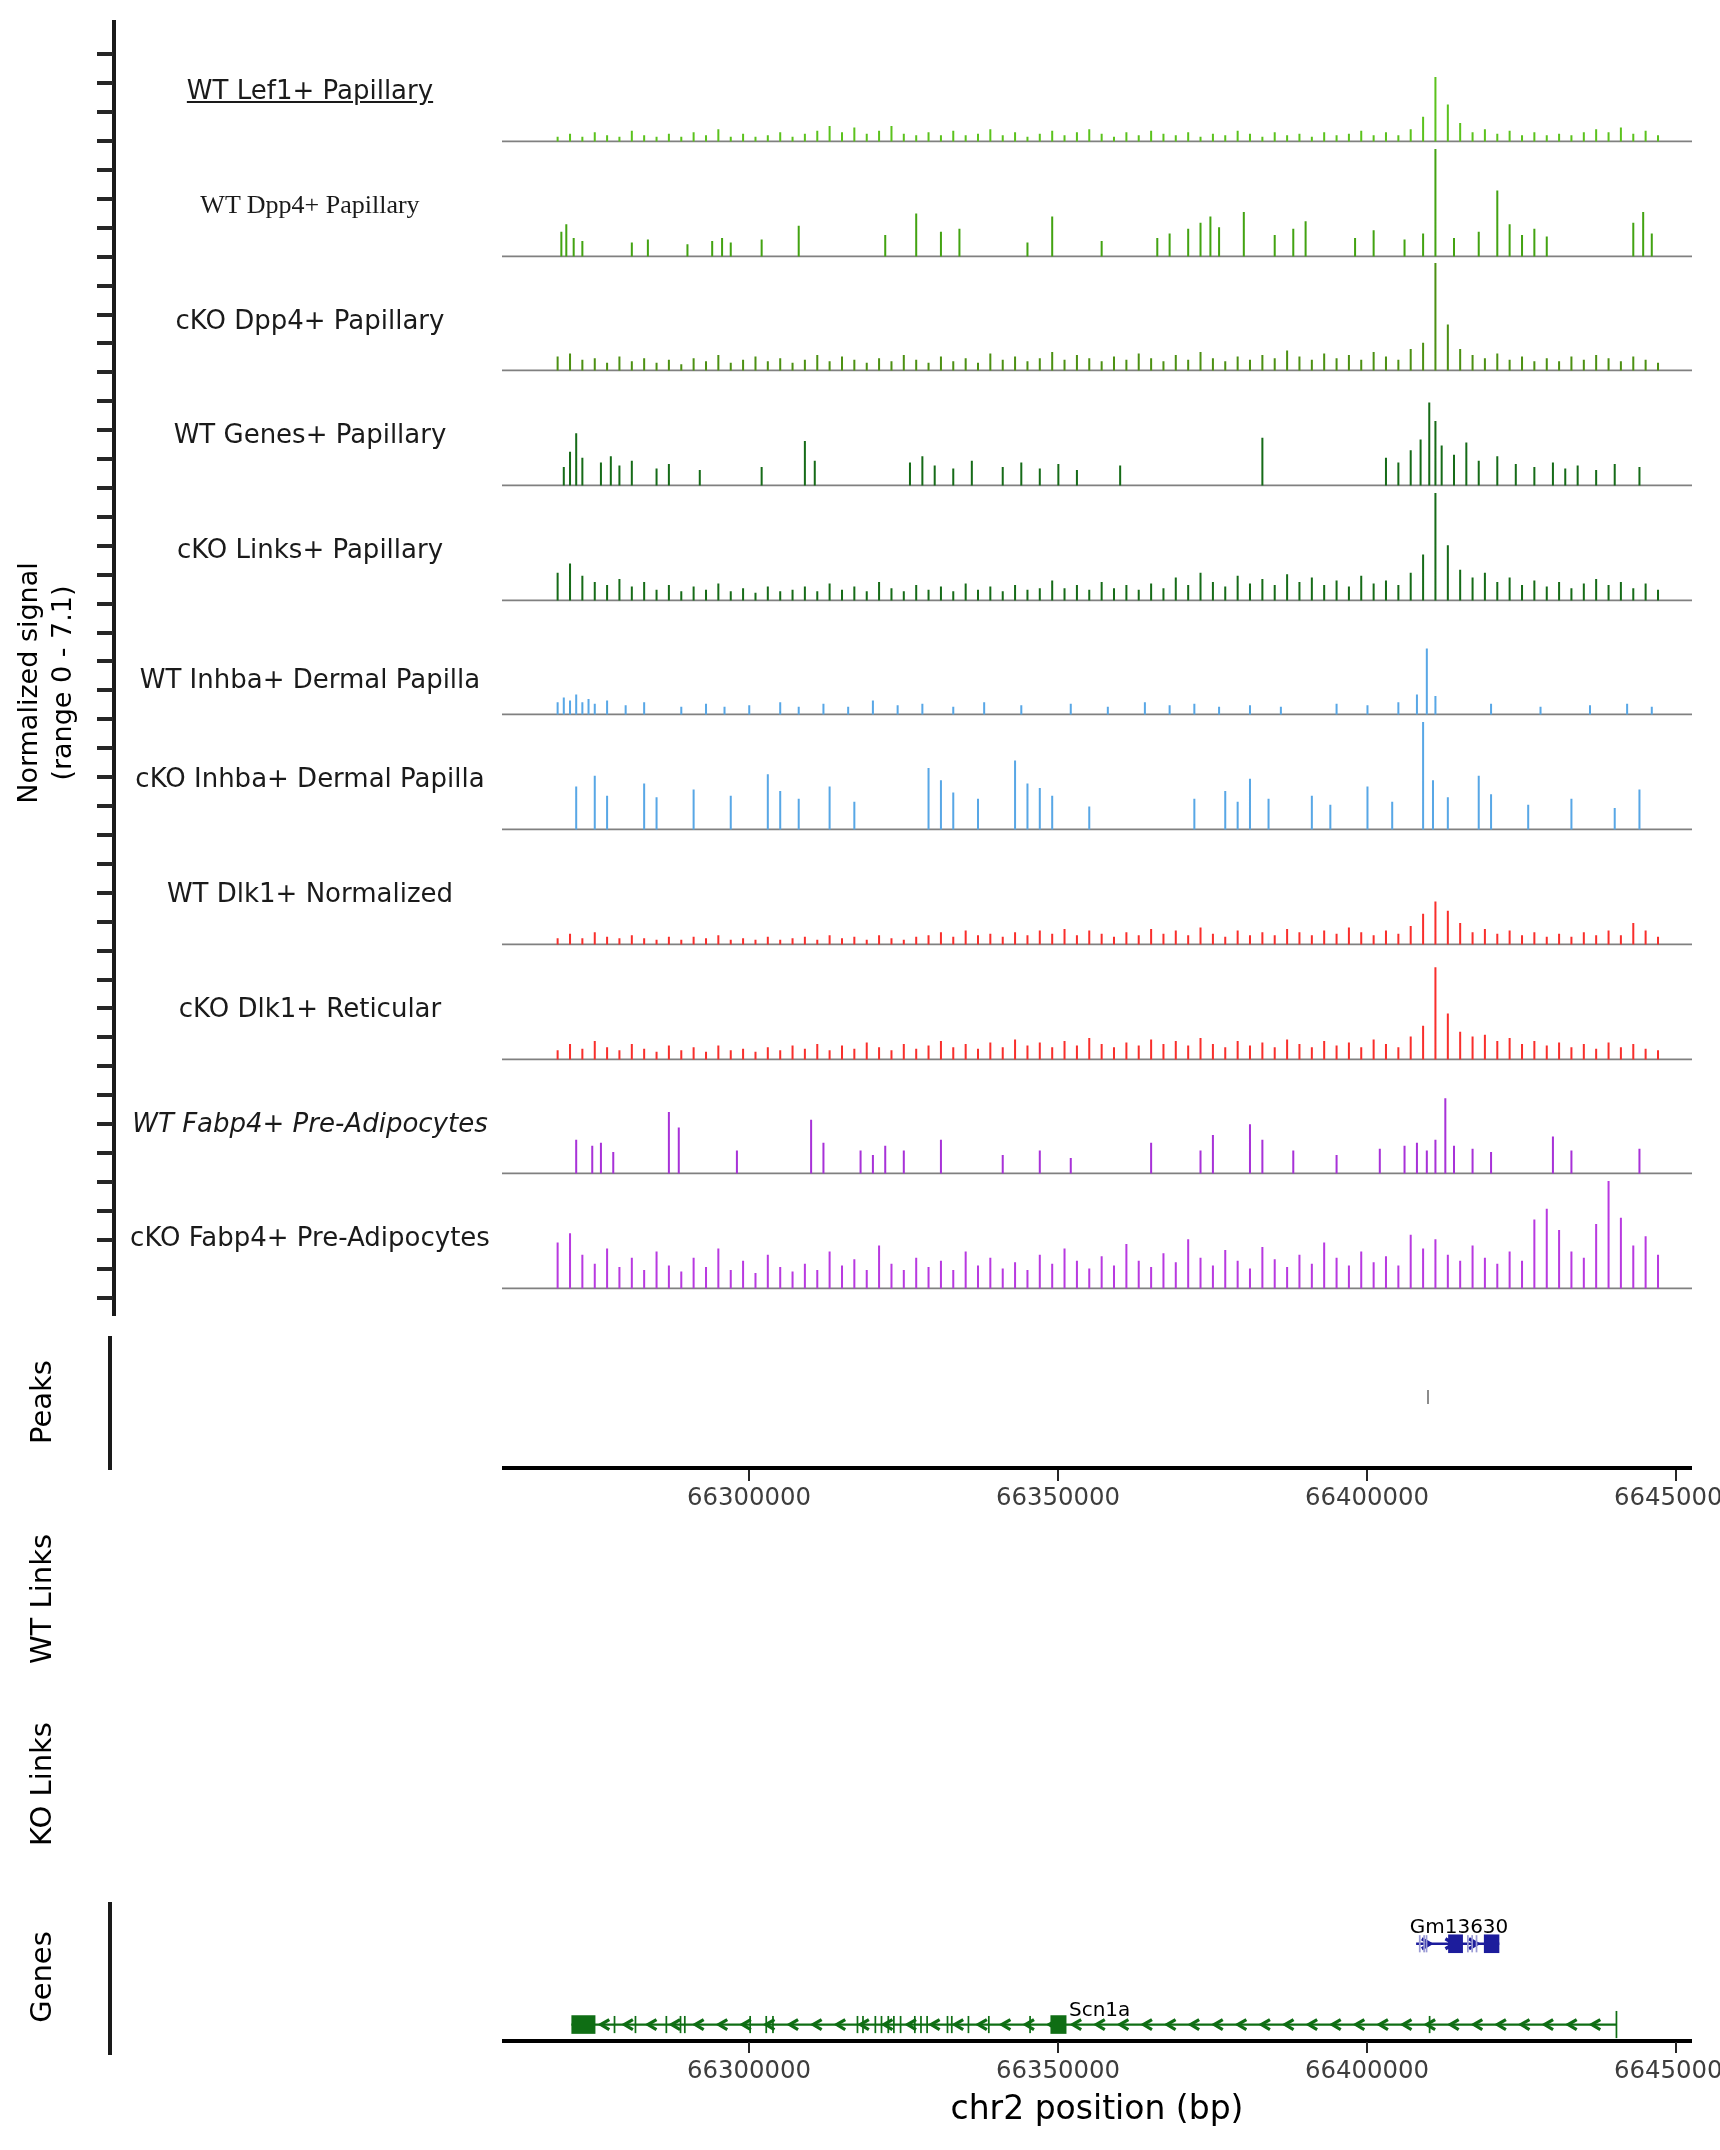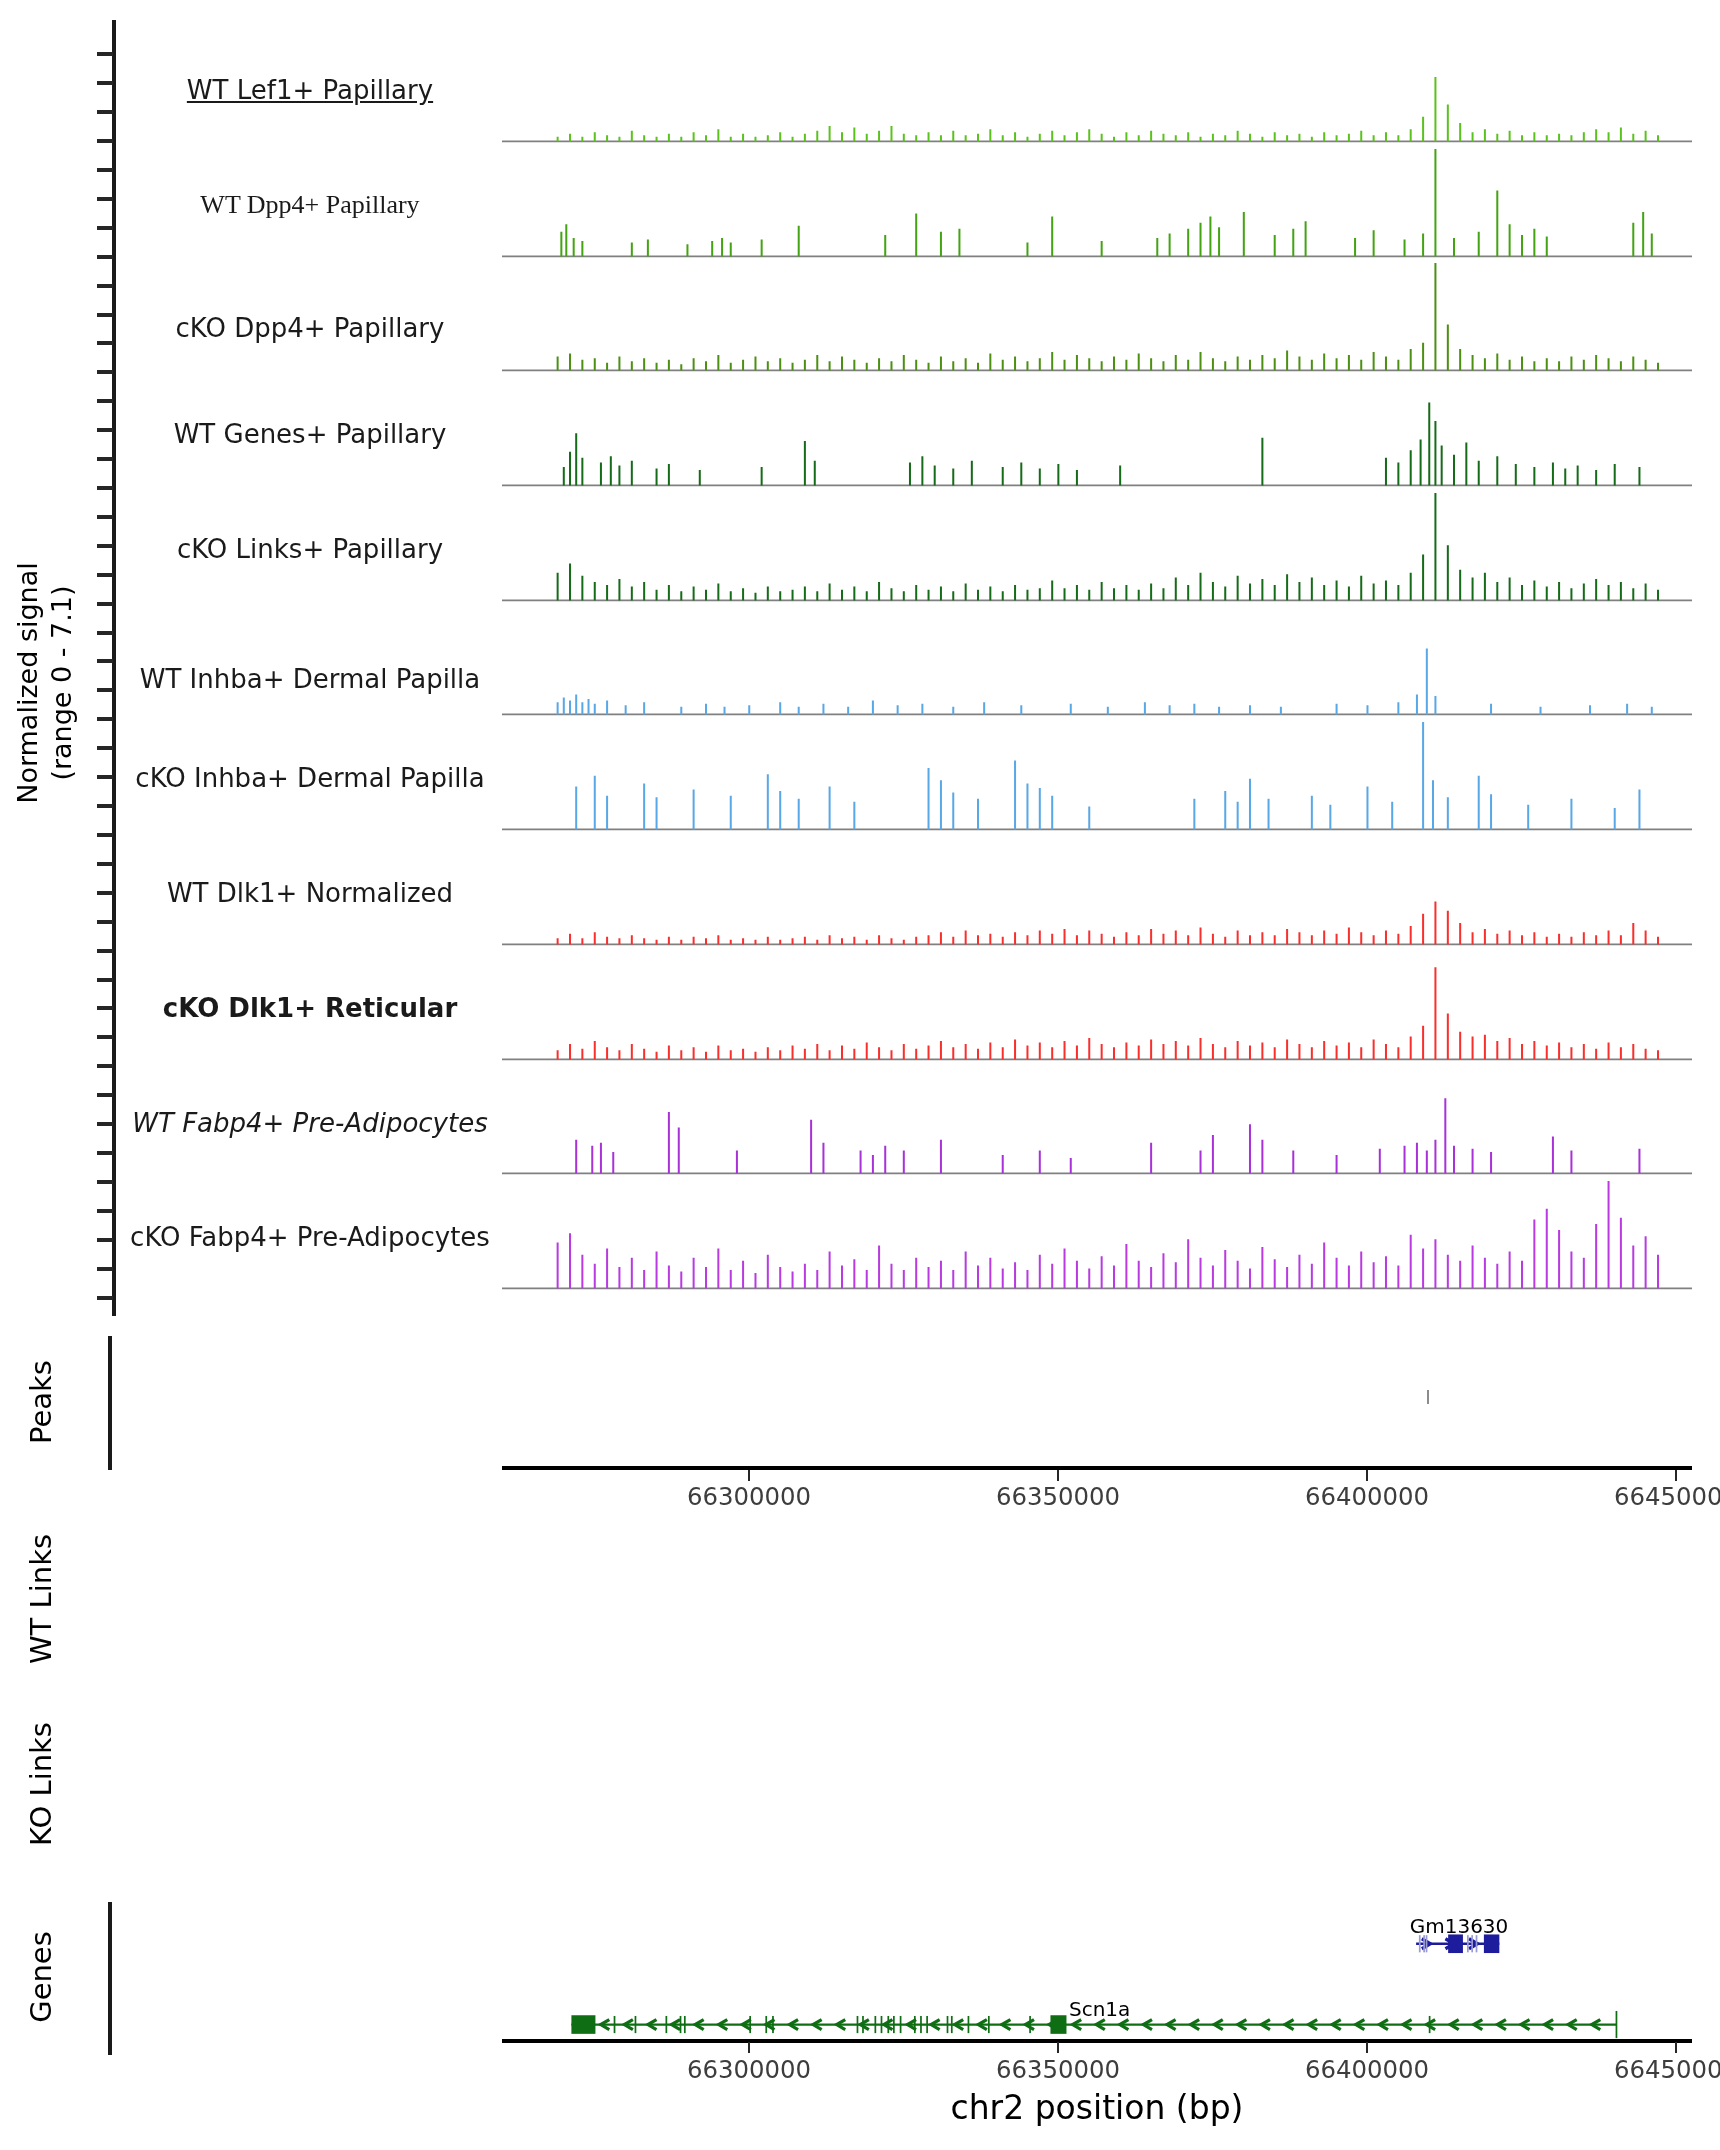--- a/index.html
+++ b/index.html
@@ -85,21 +85,21 @@
       <div class="track-label" style="top:75px;text-decoration:underline;">WT Lef1+ Papillary</div>
       <svg width="1190" height="115" viewBox="0 0 1660 160" style="left:502px;top:28px;">
        <line x1="0" y1="158" x2="1660" y2="158" stroke="#808080" stroke-width="2.5"></line>
        <path d="M77.6 158V151.6M94.9 158V147.3M112.1 158V151.6M129.4 158V145.2M146.6 158V149.4M163.8 158V151.6M181.1 158V143.0M198.3 158V149.4M215.6 158V151.6M232.8 158V147.3M250.1 158V151.6M267.3 158V145.2M284.6 158V149.4M301.8 158V140.9M319.1 158V151.6M336.3 158V147.3M353.6 158V151.6M370.8 158V149.4M388.1 158V145.2M405.3 158V151.6M422.5 158V147.3M439.8 158V143.0M457.0 158V136.6M474.3 158V145.2M491.5 158V138.7M508.8 158V147.3M526.0 158V143.0M543.3 158V136.6M560.5 158V147.3M577.8 158V149.4M595.0 158V145.2M612.3 158V149.4M629.5 158V143.0M646.8 158V149.4M664.0 158V147.3M681.2 158V140.9M698.5 158V149.4M715.7 158V145.2M733.0 158V151.6M750.2 158V147.3M767.5 158V143.0M784.7 158V149.4M802.0 158V145.2M819.2 158V140.9M836.5 158V147.3M853.7 158V151.6M871.0 158V145.2M888.2 158V149.4M905.5 158V143.0M922.7 158V147.3M939.9 158V149.4M957.2 158V145.2M974.4 158V151.6M991.7 158V147.3M1008.9 158V149.4M1026.2 158V143.0M1043.4 158V147.3M1060.7 158V151.6M1077.9 158V145.2M1095.2 158V149.4M1112.4 158V147.3M1129.7 158V151.6M1146.9 158V145.2M1164.2 158V149.4M1181.4 158V147.3M1198.6 158V143.0M1215.9 158V149.4M1233.1 158V145.2M1250.4 158V149.4M1267.6 158V140.9M1284.9 158V123.7M1302.1 158V68.1M1319.4 158V106.6M1336.6 158V132.3M1353.9 158V145.2M1371.1 158V140.9M1388.4 158V147.3M1405.6 158V143.0M1422.9 158V149.4M1440.1 158V145.2M1457.4 158V149.4M1474.6 158V147.3M1491.8 158V149.4M1509.1 158V145.2M1526.3 158V140.9M1543.6 158V145.2M1560.8 158V138.7M1578.1 158V147.3M1595.3 158V143.0M1612.6 158V149.4" stroke="#5bc21d" stroke-width="2.8" fill="none" stroke-linecap="butt"></path>
       </svg>
       <div class="track-label" style="top:190px;font-family:Liberation Serif, serif;">WT Dpp4+ Papillary</div>
       <svg width="1190" height="115" viewBox="0 0 1660 160" style="left:502px;top:143px;">
        <line x1="0" y1="158" x2="1660" y2="158" stroke="#808080" stroke-width="2.5"></line>
        <path d="M82.8 158V123.7M89.7 158V113.0M100.0 158V132.3M112.1 158V136.6M181.1 158V138.7M203.5 158V134.5M258.7 158V140.9M293.2 158V136.6M307.0 158V132.3M319.1 158V138.7M362.2 158V134.5M413.9 158V115.2M534.6 158V128.0M577.8 158V98.1M612.3 158V123.7M638.1 158V119.5M733.0 158V138.7M767.5 158V102.3M836.5 158V136.6M914.1 158V132.3M931.3 158V125.9M957.2 158V119.5M974.4 158V110.9M988.2 158V102.3M1000.3 158V117.3M1034.8 158V95.9M1077.9 158V128.0M1103.8 158V119.5M1121.0 158V108.8M1190.0 158V132.3M1215.9 158V121.6M1259.0 158V134.5M1284.9 158V125.9M1302.1 158V8.1M1328.0 158V132.3M1362.5 158V123.7M1388.4 158V65.9M1405.6 158V113.0M1422.9 158V128.0M1440.1 158V119.5M1457.4 158V130.2M1578.1 158V110.9M1591.9 158V95.9M1603.9 158V125.9" stroke="#43a312" stroke-width="2.8" fill="none" stroke-linecap="butt"></path>
       </svg>
-      <div class="track-label" style="top:313px;">cKO Dpp4+ Papillary</div>
+      <div class="track-label" style="top:305px;">cKO Dpp4+ Papillary</div>
       <svg width="1190" height="115" viewBox="0 0 1660 160" style="left:502px;top:257px;">
        <line x1="0" y1="158" x2="1660" y2="158" stroke="#808080" stroke-width="2.5"></line>
        <path d="M77.6 158V138.7M94.9 158V134.5M112.1 158V143.0M129.4 158V140.9M146.6 158V147.3M163.8 158V138.7M181.1 158V145.2M198.3 158V140.9M215.6 158V147.3M232.8 158V143.0M250.1 158V149.4M267.3 158V140.9M284.6 158V145.2M301.8 158V136.6M319.1 158V147.3M336.3 158V143.0M353.6 158V138.7M370.8 158V145.2M388.1 158V140.9M405.3 158V147.3M422.5 158V143.0M439.8 158V136.6M457.0 158V145.2M474.3 158V138.7M491.5 158V143.0M508.8 158V147.3M526.0 158V140.9M543.3 158V145.2M560.5 158V136.6M577.8 158V143.0M595.0 158V147.3M612.3 158V138.7M629.5 158V145.2M646.8 158V140.9M664.0 158V147.3M681.2 158V134.5M698.5 158V143.0M715.7 158V138.7M733.0 158V145.2M750.2 158V140.9M767.5 158V132.3M784.7 158V143.0M802.0 158V136.6M819.2 158V140.9M836.5 158V145.2M853.7 158V138.7M871.0 158V143.0M888.2 158V134.5M905.5 158V140.9M922.7 158V145.2M939.9 158V136.6M957.2 158V143.0M974.4 158V132.3M991.7 158V140.9M1008.9 158V145.2M1026.2 158V138.7M1043.4 158V143.0M1060.7 158V136.6M1077.9 158V140.9M1095.2 158V130.2M1112.4 158V138.7M1129.7 158V143.0M1146.9 158V134.5M1164.2 158V140.9M1181.4 158V136.6M1198.6 158V143.0M1215.9 158V132.3M1233.1 158V138.7M1250.4 158V143.0M1267.6 158V128.0M1284.9 158V119.5M1302.1 158V8.1M1319.4 158V93.8M1336.6 158V128.0M1353.9 158V136.6M1371.1 158V140.9M1388.4 158V134.5M1405.6 158V143.0M1422.9 158V138.7M1440.1 158V145.2M1457.4 158V140.9M1474.6 158V145.2M1491.8 158V138.7M1509.1 158V143.0M1526.3 158V136.6M1543.6 158V140.9M1560.8 158V145.2M1578.1 158V138.7M1595.3 158V143.0M1612.6 158V147.3" stroke="#4c9013" stroke-width="2.8" fill="none" stroke-linecap="butt"></path>
       </svg>
       <div class="track-label" style="top:419px;">WT Genes+ Papillary</div>
       <svg width="1190" height="115" viewBox="0 0 1660 160" style="left:502px;top:372px;">
        <line x1="0" y1="158" x2="1660" y2="158" stroke="#808080" stroke-width="2.5"></line>
        <path d="M86.2 158V132.3M94.9 158V110.9M103.5 158V85.2M112.1 158V119.5M138.0 158V125.9M151.8 158V117.3M163.8 158V130.2M181.1 158V123.7M215.6 158V134.5M232.8 158V128.0M275.9 158V136.6M362.2 158V132.3M422.5 158V95.9M436.3 158V123.7M569.1 158V125.9M586.4 158V117.3M603.6 158V130.2M629.5 158V134.5M655.4 158V123.7M698.5 158V132.3M724.4 158V125.9M750.2 158V134.5M776.1 158V128.0M802.0 158V136.6M862.3 158V130.2M1060.7 158V91.6M1233.1 158V119.5M1250.4 158V125.9M1267.6 158V108.8M1281.4 158V93.8M1293.5 158V42.4M1302.1 158V68.1M1310.8 158V102.3M1328.0 158V115.2M1345.2 158V98.1M1362.5 158V123.7M1388.4 158V117.3M1414.2 158V128.0M1440.1 158V132.3M1466.0 158V125.9M1483.2 158V134.5M1500.5 158V130.2M1526.3 158V136.6M1552.2 158V128.0M1586.7 158V132.3" stroke="#166b18" stroke-width="2.8" fill="none" stroke-linecap="butt"></path>
       </svg>
       <div class="track-label" style="top:534px;">cKO Links+ Papillary</div>
@@ -115,21 +115,21 @@
       <div class="track-label" style="top:763px;">cKO Inhba+ Dermal Papilla</div>
       <svg width="1190" height="115" viewBox="0 0 1660 160" style="left:502px;top:716px;">
        <line x1="0" y1="158" x2="1660" y2="158" stroke="#808080" stroke-width="2.5"></line>
        <path d="M103.5 158V98.1M129.4 158V83.1M146.6 158V110.9M198.3 158V93.8M215.6 158V113.0M267.3 158V102.3M319.1 158V110.9M370.8 158V80.9M388.1 158V104.5M413.9 158V115.2M457.0 158V98.1M491.5 158V119.5M595.0 158V72.4M612.3 158V89.5M629.5 158V106.6M664.0 158V115.2M715.7 158V61.7M733.0 158V93.8M750.2 158V100.2M767.5 158V110.9M819.2 158V125.9M965.8 158V115.2M1008.9 158V104.5M1026.2 158V119.5M1043.4 158V87.4M1069.3 158V115.2M1129.7 158V110.9M1155.5 158V123.7M1207.3 158V98.1M1241.8 158V119.5M1284.9 158V8.1M1298.7 158V89.5M1319.4 158V113.0M1362.5 158V83.1M1379.7 158V108.8M1431.5 158V123.7M1491.8 158V115.2M1552.2 158V128.0M1586.7 158V102.3" stroke="#58a7e6" stroke-width="2.8" fill="none" stroke-linecap="butt"></path>
       </svg>
       <div class="track-label" style="top:878px;">WT Dlk1+ Normalized</div>
       <svg width="1190" height="115" viewBox="0 0 1660 160" style="left:502px;top:831px;">
        <line x1="0" y1="158" x2="1660" y2="158" stroke="#808080" stroke-width="2.5"></line>
        <path d="M77.6 158V149.4M94.9 158V143.0M112.1 158V149.4M129.4 158V140.9M146.6 158V147.3M163.8 158V149.4M181.1 158V145.2M198.3 158V149.4M215.6 158V151.6M232.8 158V147.3M250.1 158V151.6M267.3 158V147.3M284.6 158V149.4M301.8 158V145.2M319.1 158V151.6M336.3 158V149.4M353.6 158V151.6M370.8 158V147.3M388.1 158V151.6M405.3 158V149.4M422.5 158V147.3M439.8 158V151.6M457.0 158V145.2M474.3 158V149.4M491.5 158V147.3M508.8 158V151.6M526.0 158V145.2M543.3 158V149.4M560.5 158V151.6M577.8 158V147.3M595.0 158V145.2M612.3 158V140.9M629.5 158V147.3M646.8 158V138.7M664.0 158V145.2M681.2 158V143.0M698.5 158V147.3M715.7 158V140.9M733.0 158V145.2M750.2 158V138.7M767.5 158V143.0M784.7 158V136.6M802.0 158V145.2M819.2 158V138.7M836.5 158V143.0M853.7 158V147.3M871.0 158V140.9M888.2 158V145.2M905.5 158V136.6M922.7 158V143.0M939.9 158V138.7M957.2 158V145.2M974.4 158V134.5M991.7 158V143.0M1008.9 158V147.3M1026.2 158V138.7M1043.4 158V145.2M1060.7 158V140.9M1077.9 158V145.2M1095.2 158V136.6M1112.4 158V140.9M1129.7 158V145.2M1146.9 158V138.7M1164.2 158V143.0M1181.4 158V134.5M1198.6 158V140.9M1215.9 158V145.2M1233.1 158V138.7M1250.4 158V143.0M1267.6 158V132.3M1284.9 158V115.2M1302.1 158V98.1M1319.4 158V110.9M1336.6 158V128.0M1353.9 158V140.9M1371.1 158V136.6M1388.4 158V143.0M1405.6 158V138.7M1422.9 158V145.2M1440.1 158V140.9M1457.4 158V147.3M1474.6 158V143.0M1491.8 158V147.3M1509.1 158V140.9M1526.3 158V145.2M1543.6 158V138.7M1560.8 158V145.2M1578.1 158V128.0M1595.3 158V138.7M1612.6 158V147.3" stroke="#f92f2c" stroke-width="2.8" fill="none" stroke-linecap="butt"></path>
       </svg>
-      <div class="track-label" style="top:993px;font-weight:bold;">cKO Dlk1+ Reticular</div>
+      <div class="track-label" style="top:993px;">cKO Dlk1+ Reticular</div>
       <svg width="1190" height="115" viewBox="0 0 1660 160" style="left:502px;top:946px;">
        <line x1="0" y1="158" x2="1660" y2="158" stroke="#808080" stroke-width="2.5"></line>
        <path d="M77.6 158V145.2M94.9 158V136.6M112.1 158V143.0M129.4 158V132.3M146.6 158V140.9M163.8 158V145.2M181.1 158V136.6M198.3 158V143.0M215.6 158V147.3M232.8 158V138.7M250.1 158V145.2M267.3 158V140.9M284.6 158V147.3M301.8 158V138.7M319.1 158V145.2M336.3 158V143.0M353.6 158V147.3M370.8 158V140.9M388.1 158V145.2M405.3 158V138.7M422.5 158V143.0M439.8 158V136.6M457.0 158V145.2M474.3 158V138.7M491.5 158V143.0M508.8 158V134.5M526.0 158V140.9M543.3 158V145.2M560.5 158V136.6M577.8 158V143.0M595.0 158V138.7M612.3 158V132.3M629.5 158V140.9M646.8 158V136.6M664.0 158V143.0M681.2 158V134.5M698.5 158V140.9M715.7 158V130.2M733.0 158V138.7M750.2 158V134.5M767.5 158V140.9M784.7 158V132.3M802.0 158V138.7M819.2 158V128.0M836.5 158V136.6M853.7 158V140.9M871.0 158V134.5M888.2 158V138.7M905.5 158V130.2M922.7 158V136.6M939.9 158V132.3M957.2 158V138.7M974.4 158V128.0M991.7 158V136.6M1008.9 158V140.9M1026.2 158V132.3M1043.4 158V138.7M1060.7 158V134.5M1077.9 158V140.9M1095.2 158V130.2M1112.4 158V136.6M1129.7 158V140.9M1146.9 158V132.3M1164.2 158V138.7M1181.4 158V134.5M1198.6 158V140.9M1215.9 158V130.2M1233.1 158V136.6M1250.4 158V140.9M1267.6 158V125.9M1284.9 158V110.9M1302.1 158V29.5M1319.4 158V93.8M1336.6 158V119.5M1353.9 158V125.9M1371.1 158V123.7M1388.4 158V132.3M1405.6 158V128.0M1422.9 158V136.6M1440.1 158V132.3M1457.4 158V138.7M1474.6 158V134.5M1491.8 158V140.9M1509.1 158V136.6M1526.3 158V143.0M1543.6 158V134.5M1560.8 158V140.9M1578.1 158V136.6M1595.3 158V143.0M1612.6 158V145.2" stroke="#f92f2c" stroke-width="2.8" fill="none" stroke-linecap="butt"></path>
       </svg>
       <div class="track-label" style="top:1108px;font-style:italic;">WT Fabp4+ Pre-Adipocytes</div>
       <svg width="1190" height="115" viewBox="0 0 1660 160" style="left:502px;top:1060px;">
        <line x1="0" y1="158" x2="1660" y2="158" stroke="#808080" stroke-width="2.5"></line>
        <path d="M103.5 158V110.9M125.9 158V119.5M138.0 158V115.2M155.2 158V128.0M232.8 158V72.4M246.6 158V93.8M327.7 158V125.9M431.2 158V83.1M448.4 158V115.2M500.2 158V125.9M517.4 158V132.3M534.6 158V119.5M560.5 158V125.9M612.3 158V110.9M698.5 158V132.3M750.2 158V125.9M793.4 158V136.6M905.5 158V115.2M974.4 158V125.9M991.7 158V104.5M1043.4 158V89.5M1060.7 158V110.9M1103.8 158V125.9M1164.2 158V132.3M1224.5 158V123.7M1259.0 158V119.5M1276.3 158V115.2M1290.1 158V125.9M1302.1 158V110.9M1315.9 158V53.1M1328.0 158V119.5M1353.9 158V123.7M1379.7 158V128.0M1466.0 158V106.6M1491.8 158V125.9M1586.7 158V123.7" stroke="#a832d8" stroke-width="2.8" fill="none" stroke-linecap="butt"></path>
       </svg>
       <div class="track-label" style="top:1222px;">cKO Fabp4+ Pre-Adipocytes</div>

